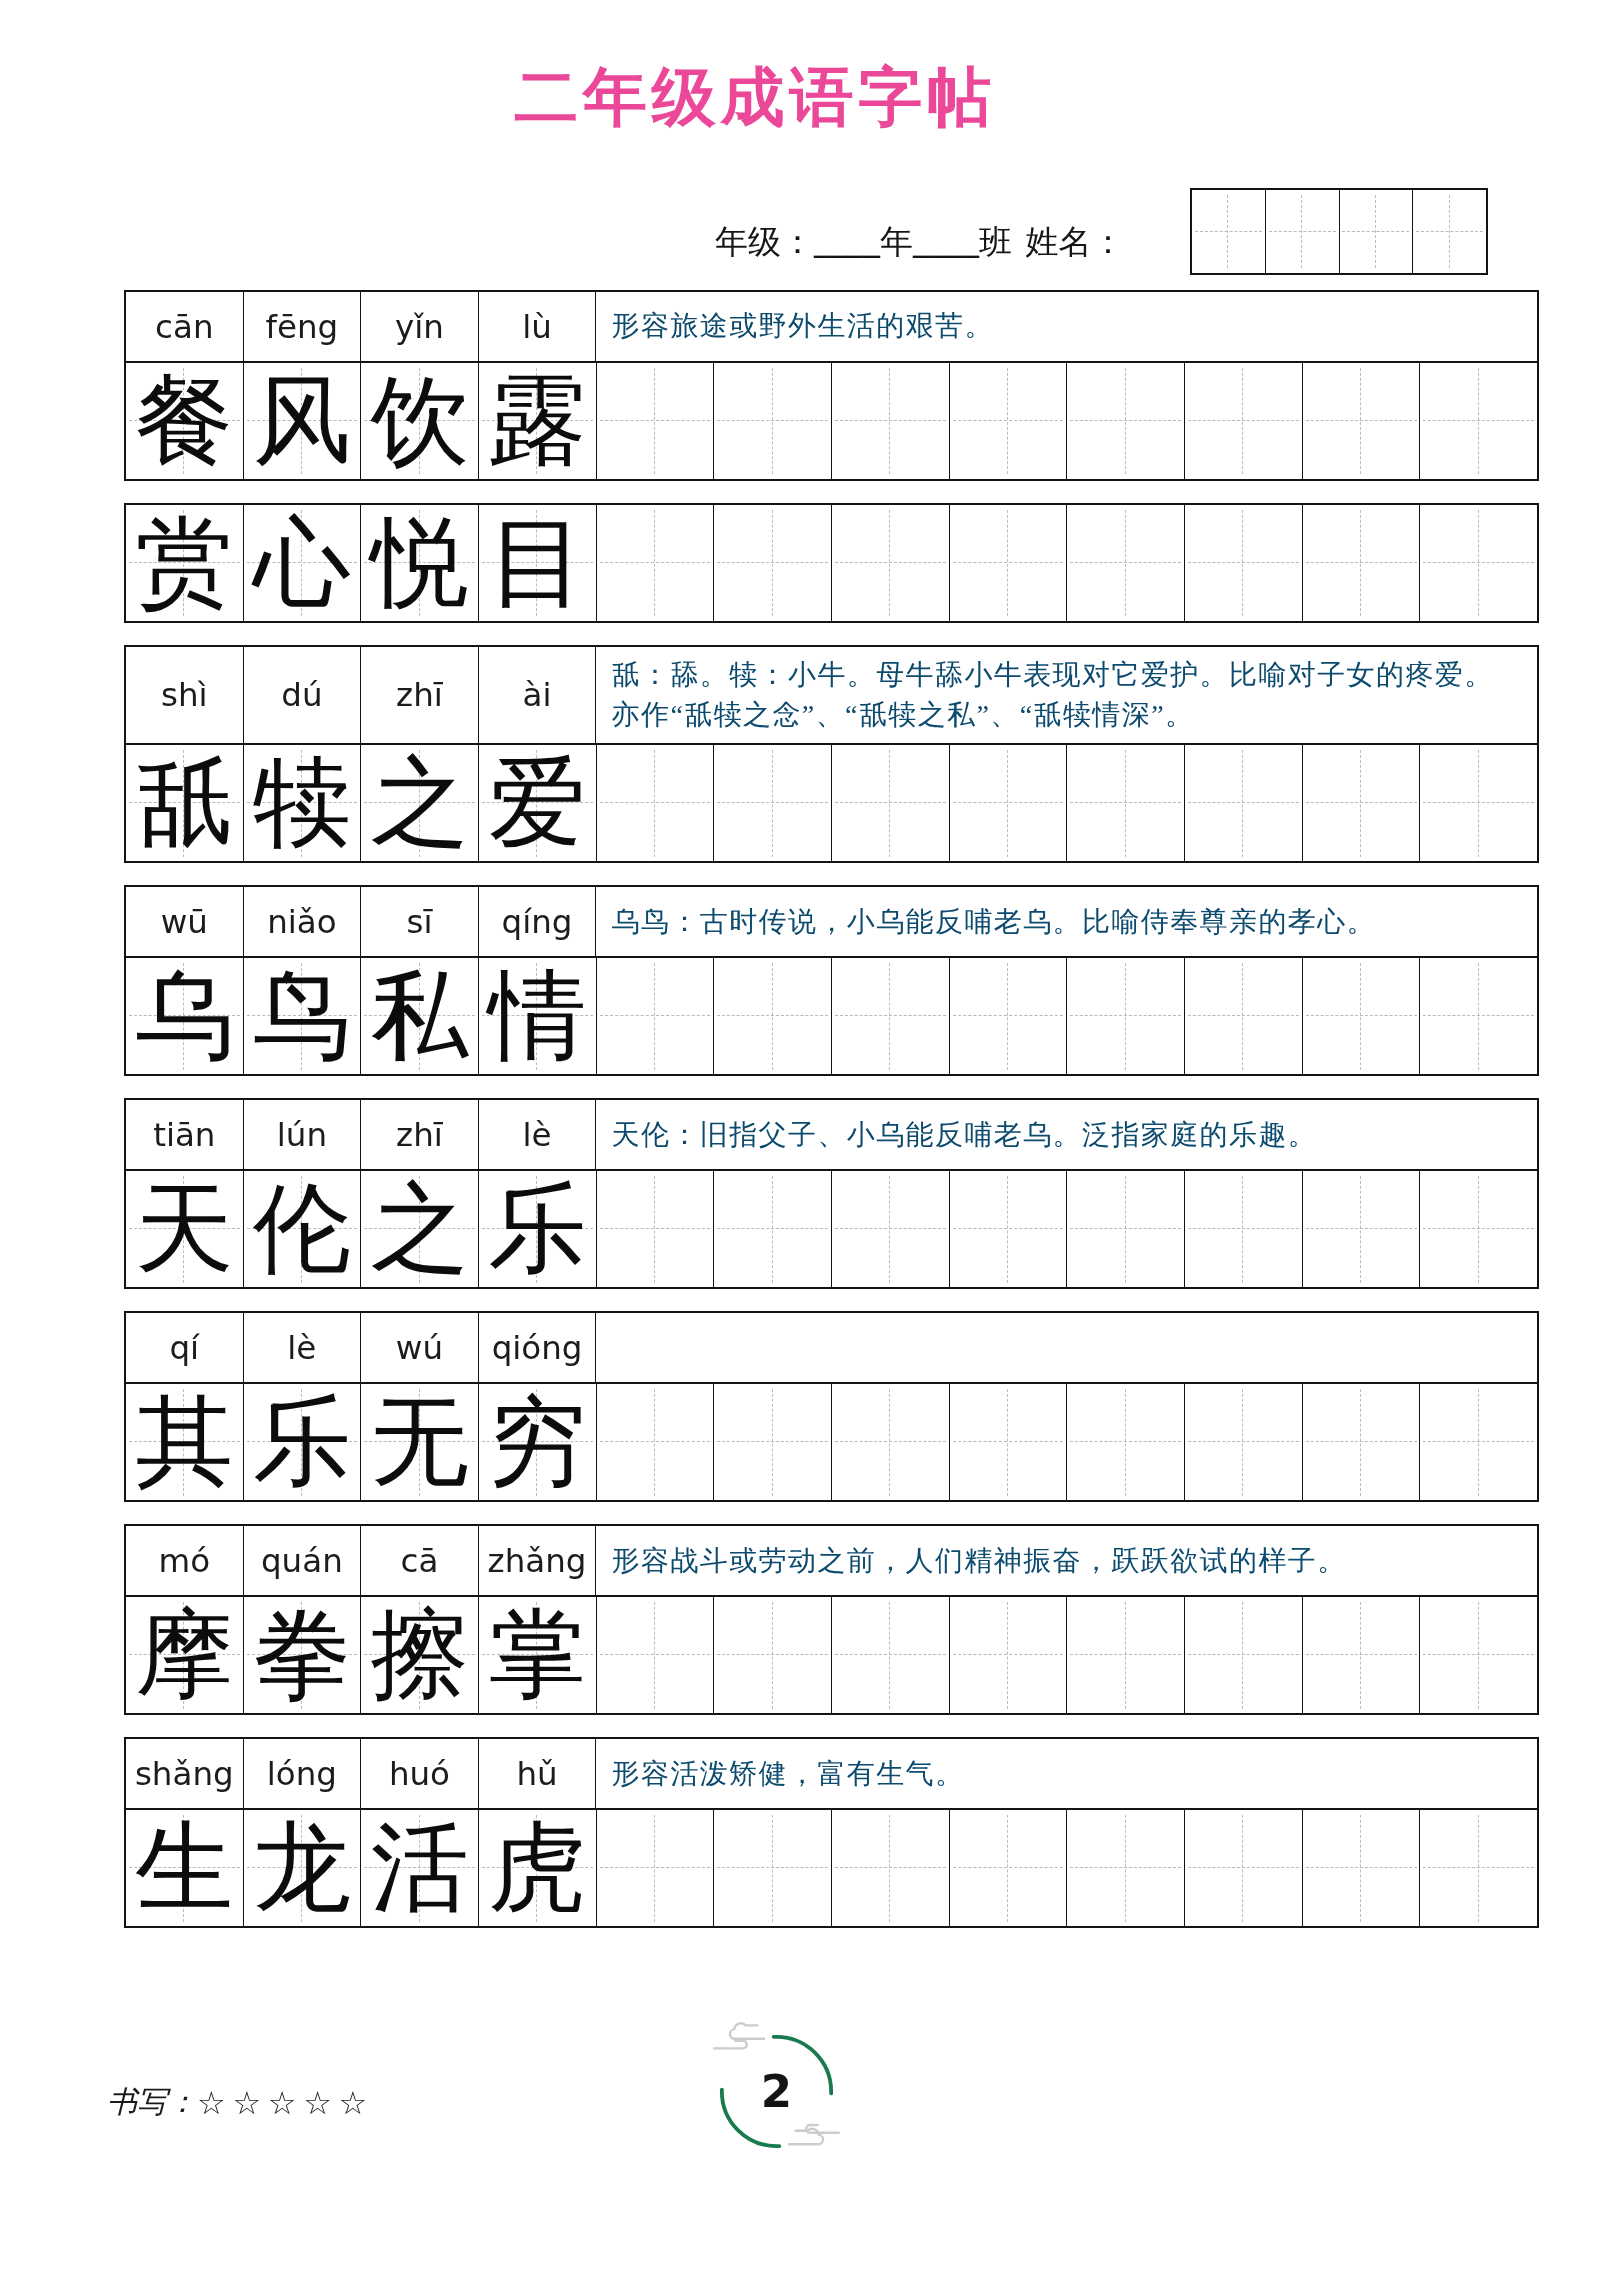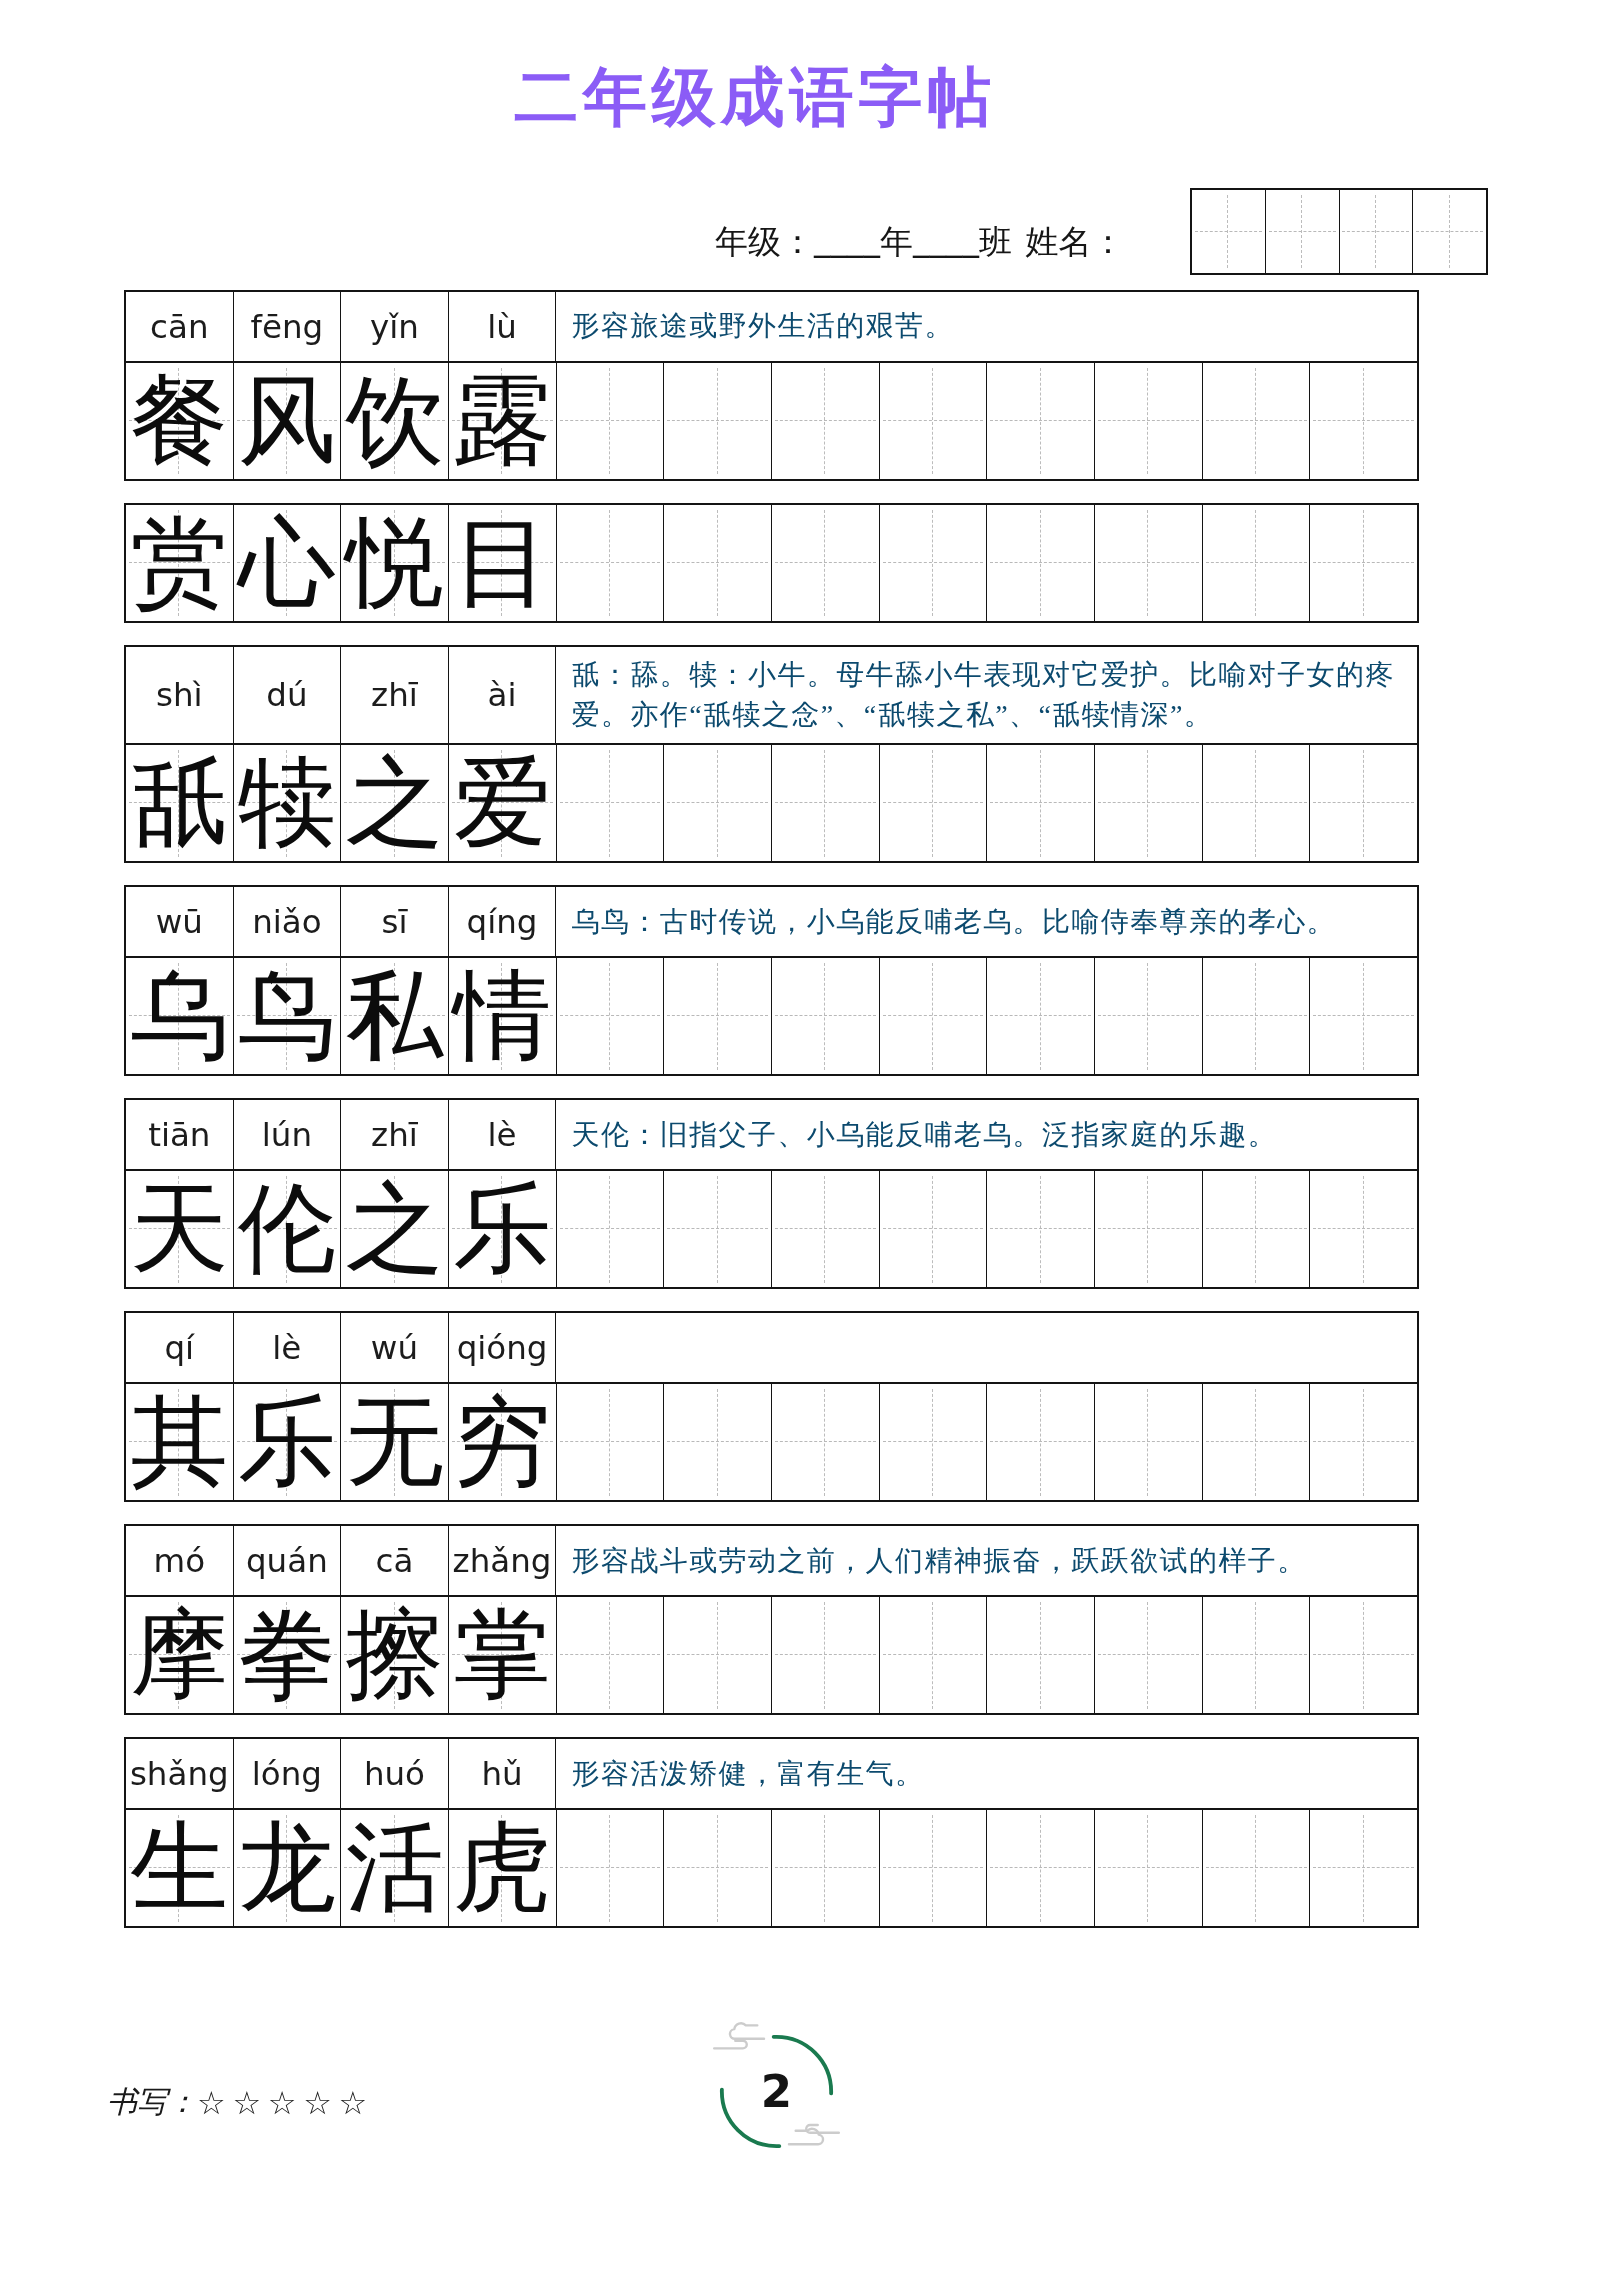--- a/index.html
+++ b/index.html
@@ -9,21 +9,21 @@
     font-family: "Liberation Serif", "DejaVu Serif", serif;
     color: #111;
     overflow: hidden;
   }
 
   
   .title {
     position: absolute; top: 54px; left: 0; width: 1510px;
     text-align: center;
     font-size: 64px; font-weight: 700; letter-spacing: 4.8px;
-    color: #8b5cf6;
+    color: #ec4899;
   }
   .grade-line {
     position: absolute; top: 220px; left: 715px;
     font-size: 33px; white-space: nowrap; color: #161616;
   }
   .grade-line .blank { letter-spacing: 0; font-weight: 700; }
   .name-grid {
     position: absolute; top: 188px; left: 1190px;
     width: 298px; height: 87px;
     border: 2.9px solid #141414;
@@ -38,21 +38,21 @@
     left: calc(50% - 1px); width: 0;
     border-left: 1.9px dashed #bcbcbc;
   }
   .ngcell::after, .ccell::after {
     content: ""; position: absolute; left: 2.9px; right: 2.9px;
     top: calc(50% - 1px); height: 0;
     border-top: 1.9px dashed #b9b9b9;
   }
 
   
-  .blocks { position: absolute; top: 290px; left: 124px; width: 1295px; }
+  .blocks { position: absolute; top: 290px; left: 124px; width: 1415px; }
   .block { border: 2.9px solid #141414; margin-bottom: 22px; background: #fff; }
 
   .pinyin-row { display: flex; border-bottom: 2.9px solid #141414; min-height: 71px; }
   .pcell {
     flex: 0 0 8.3333%;
     border-right: 1.9px solid #141414;
     display: flex; align-items: center; justify-content: center;
   }
   .ptext {
     font-family: "DejaVu Sans", "Liberation Sans", sans-serif;

